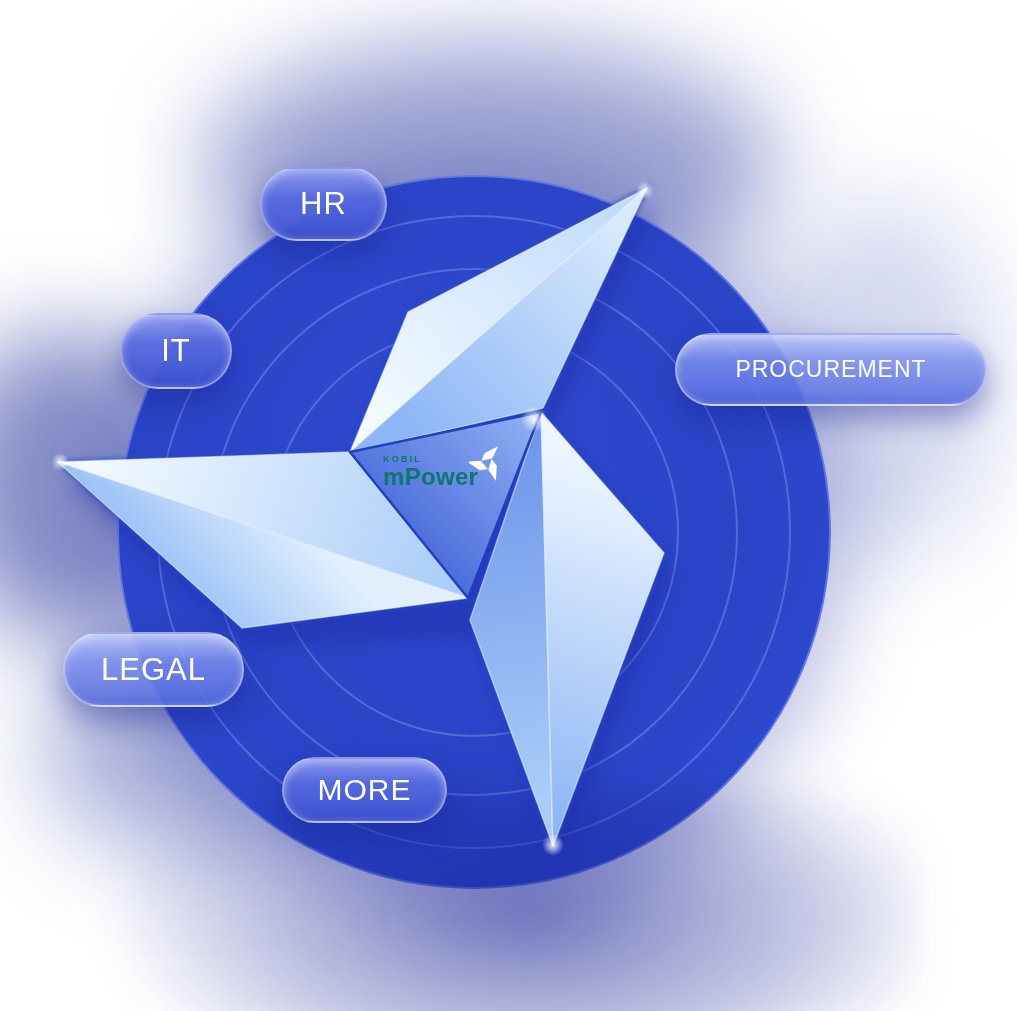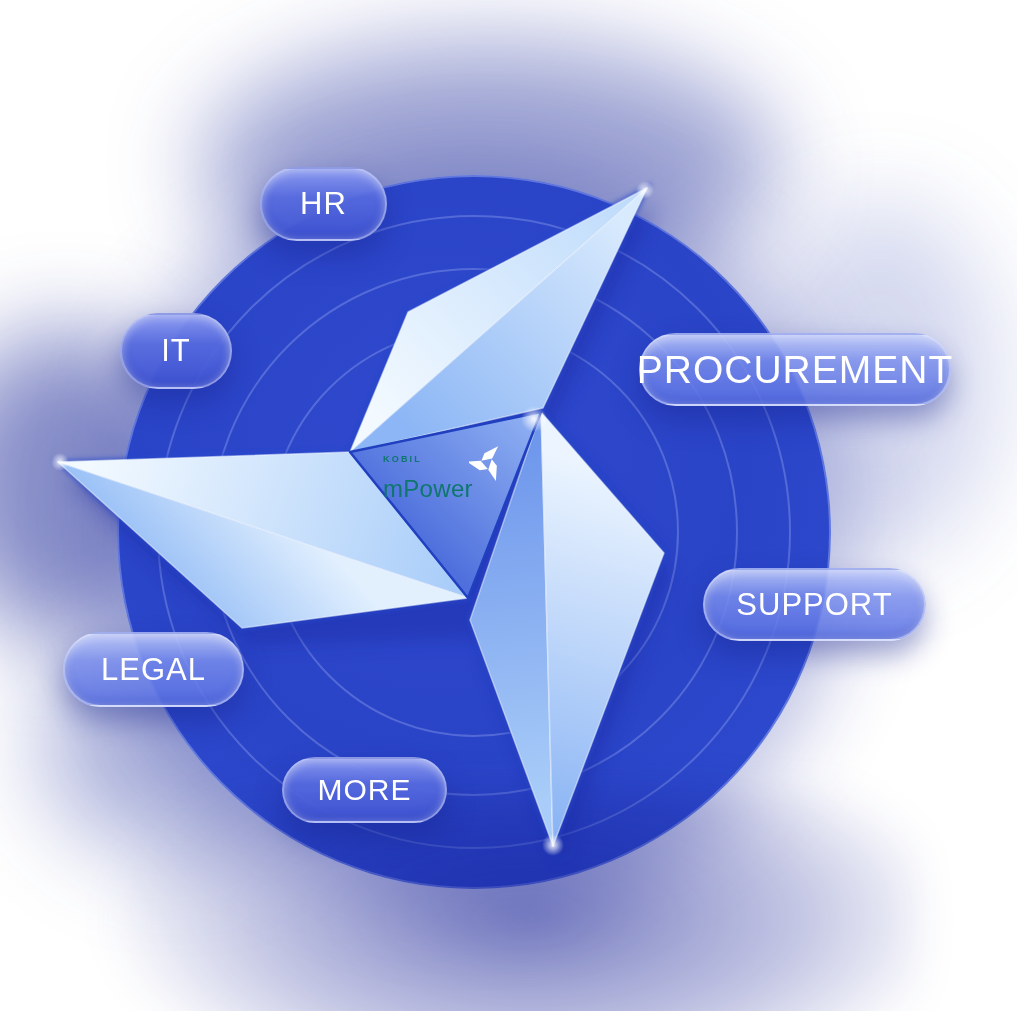--- a/index.html
+++ b/index.html
@@ -31,37 +31,37 @@
   #ring-1 { left:269px; top:327px; width:406px; height:406px; }
   #ring-2 { left:210px; top:268px; width:524px; height:524px; }
   #ring-3 { left:157px; top:215px; width:630px; height:630px; }
 
   
   #pinwheel { position:absolute; left:0; top:0; z-index:5; pointer-events:none; }
 
   
   #logo { position:absolute; left:383px; top:454px; z-index:6; color:#0f766e; }
   .logo-kobil  { font-size:9px;  font-weight:bold; letter-spacing:2.2px; line-height:10px; }
-  .logo-mpower { font-size:24px; font-weight:normal; letter-spacing:0.3px; line-height:26px; margin-top:12px; }
+  .logo-mpower { font-size:24px; font-weight:bold; letter-spacing:0.3px; line-height:26px; margin-top:0; }
   .logo-mark   { position:absolute; left:86px; top:-10px; width:36px; height:38px; }
 
   
   .pill {
     position:absolute; z-index:10; display:flex; align-items:center; justify-content:center;
     border-radius:999px; color:#ffffff; font-weight:normal; letter-spacing:1px;
     background:linear-gradient(180deg, rgba(186,198,248,0.92) 0%, rgba(122,142,236,0.85) 38%, rgba(88,111,226,0.88) 100%);
     border:2px solid rgba(255,255,255,0.40);
     box-shadow:inset 0 2px 8px rgba(255,255,255,0.45), inset 0 -4px 10px rgba(40,60,170,0.25), 0 14px 28px rgba(22,36,140,0.40);
   }
   .pill--deep {
     background:linear-gradient(180deg, rgba(138,153,240,0.97) 0%, rgba(86,106,222,0.96) 40%, rgba(63,83,209,0.96) 100%);
   }
   #pill-hr          { left:260px; top:167px; width:123px; height:70px; font-size:31px; }
   #pill-it          { left:120px; top:305px; width:108px; height:72px; font-size:31px;margin-top:8px; }
-  #pill-procurement { left:639px; top:333px; width:308px; height:69px; font-size:39px; }
+  #pill-procurement { left:675px; top:333px; width:308px; height:69px; font-size:23px; }
   #pill-support     { left:703px; top:568px; width:219px; height:69px; font-size:31px; }
   #pill-legal       { left:63px;  top:632px; width:177px; height:71px; font-size:31px; }
   #pill-more        { left:282px; top:757px; width:161px; height:62px; font-size:30px; }
 </style>
 </head>
 <body>
 
 <div class="stage">
 
   <div class="glow" id="glow-top"></div>
@@ -155,23 +155,20 @@
 
   <div class="pill pill--deep" id="pill-hr">
     <span>HR</span>
   </div>
   <div class="pill pill--deep" id="pill-it">
     <span>IT</span>
   </div>
   <div class="pill" id="pill-procurement">
     <span>PROCUREMENT</span>
   </div>
-  <div class="pill" id="pill-support">
-    <span>SUPPORT</span>
-  </div>
   <div class="pill" id="pill-legal">
     <span>LEGAL</span>
   </div>
   <div class="pill pill--deep" id="pill-more">
     <span>MORE</span>
   </div>
 
 </div>
 
 </body></html>

